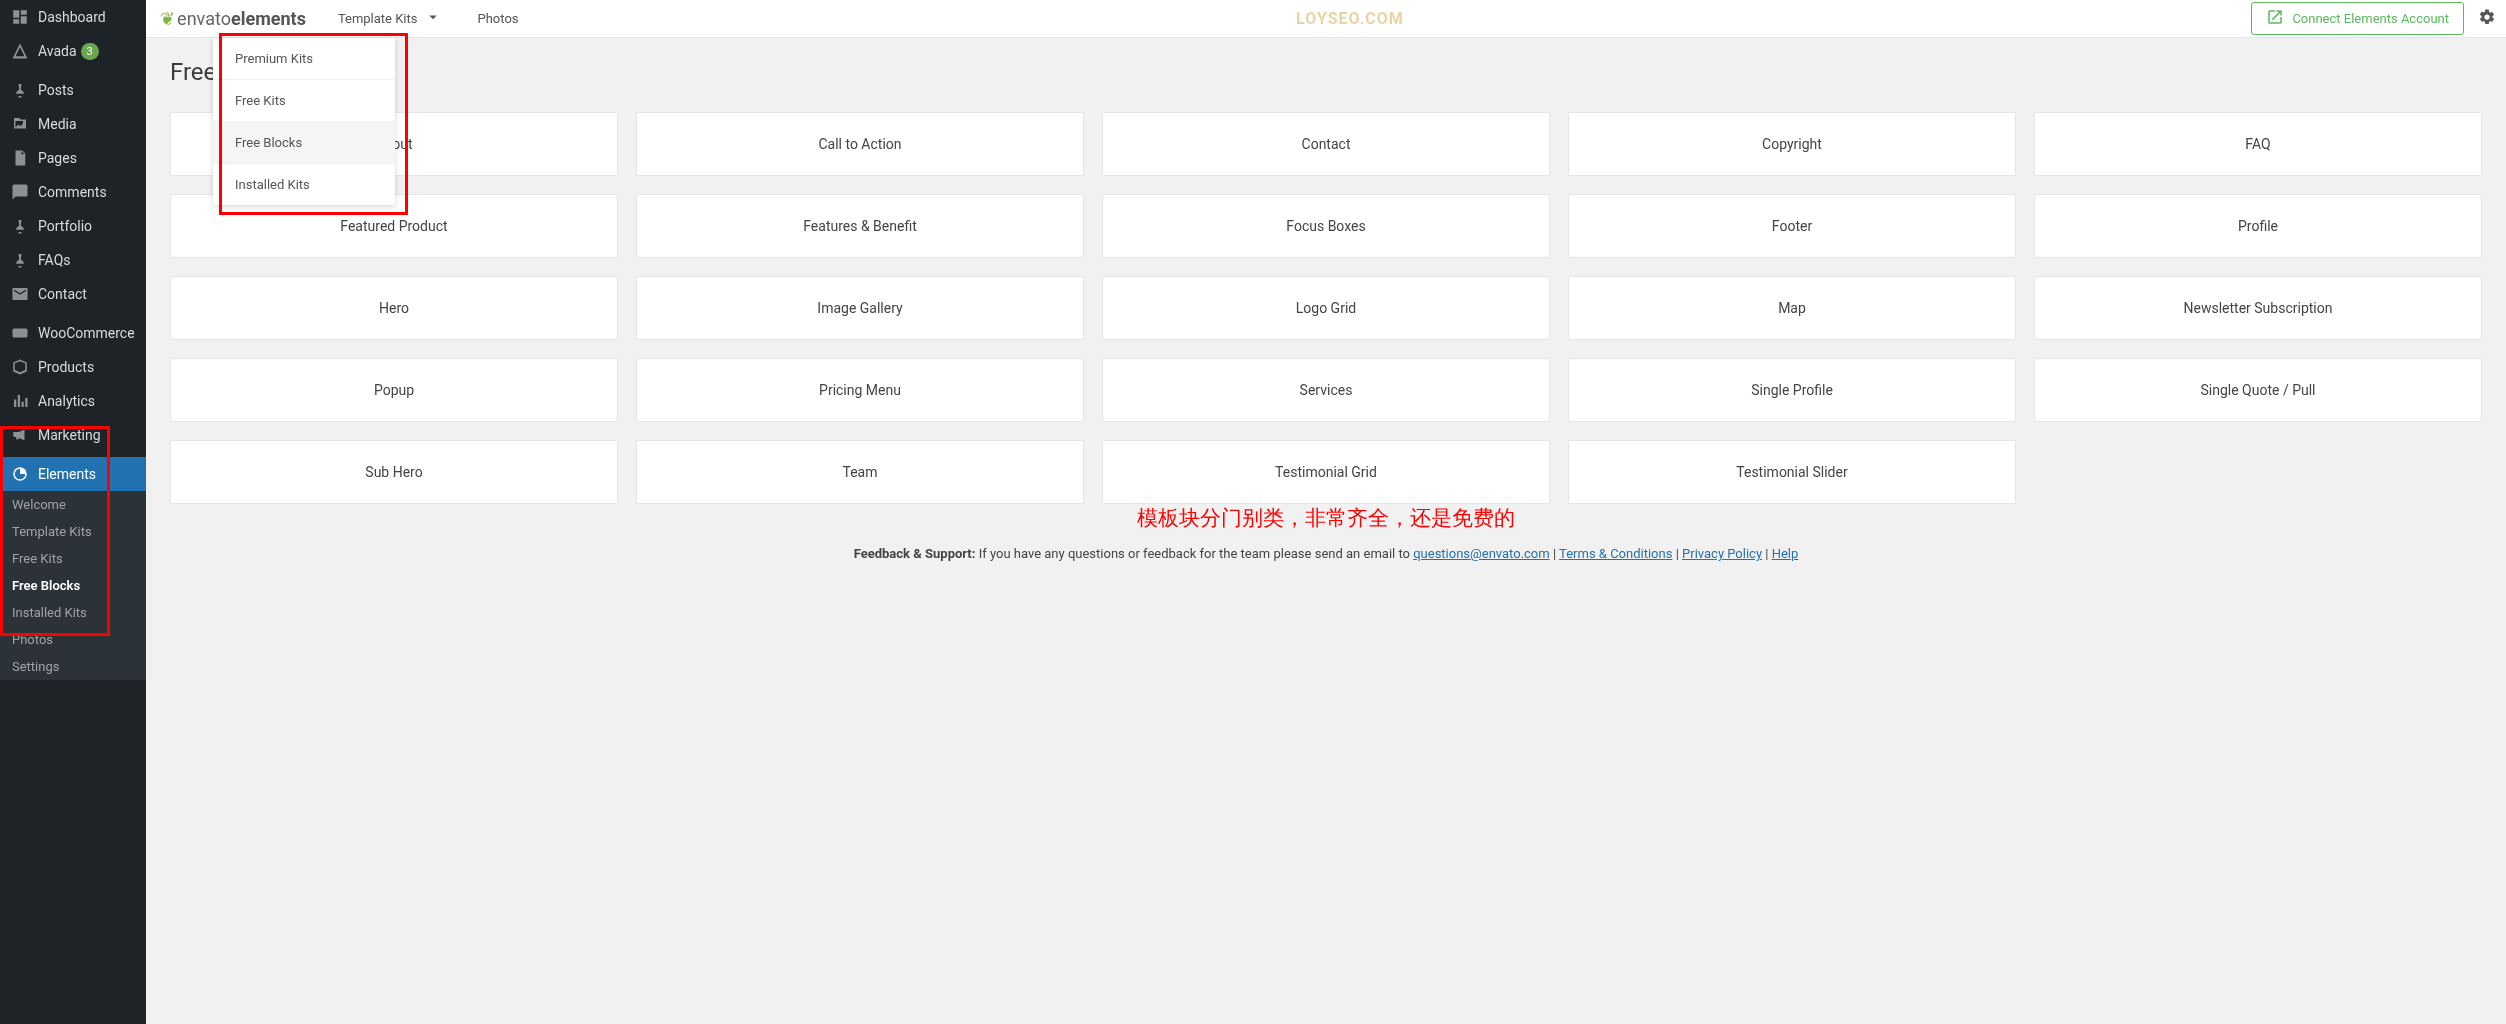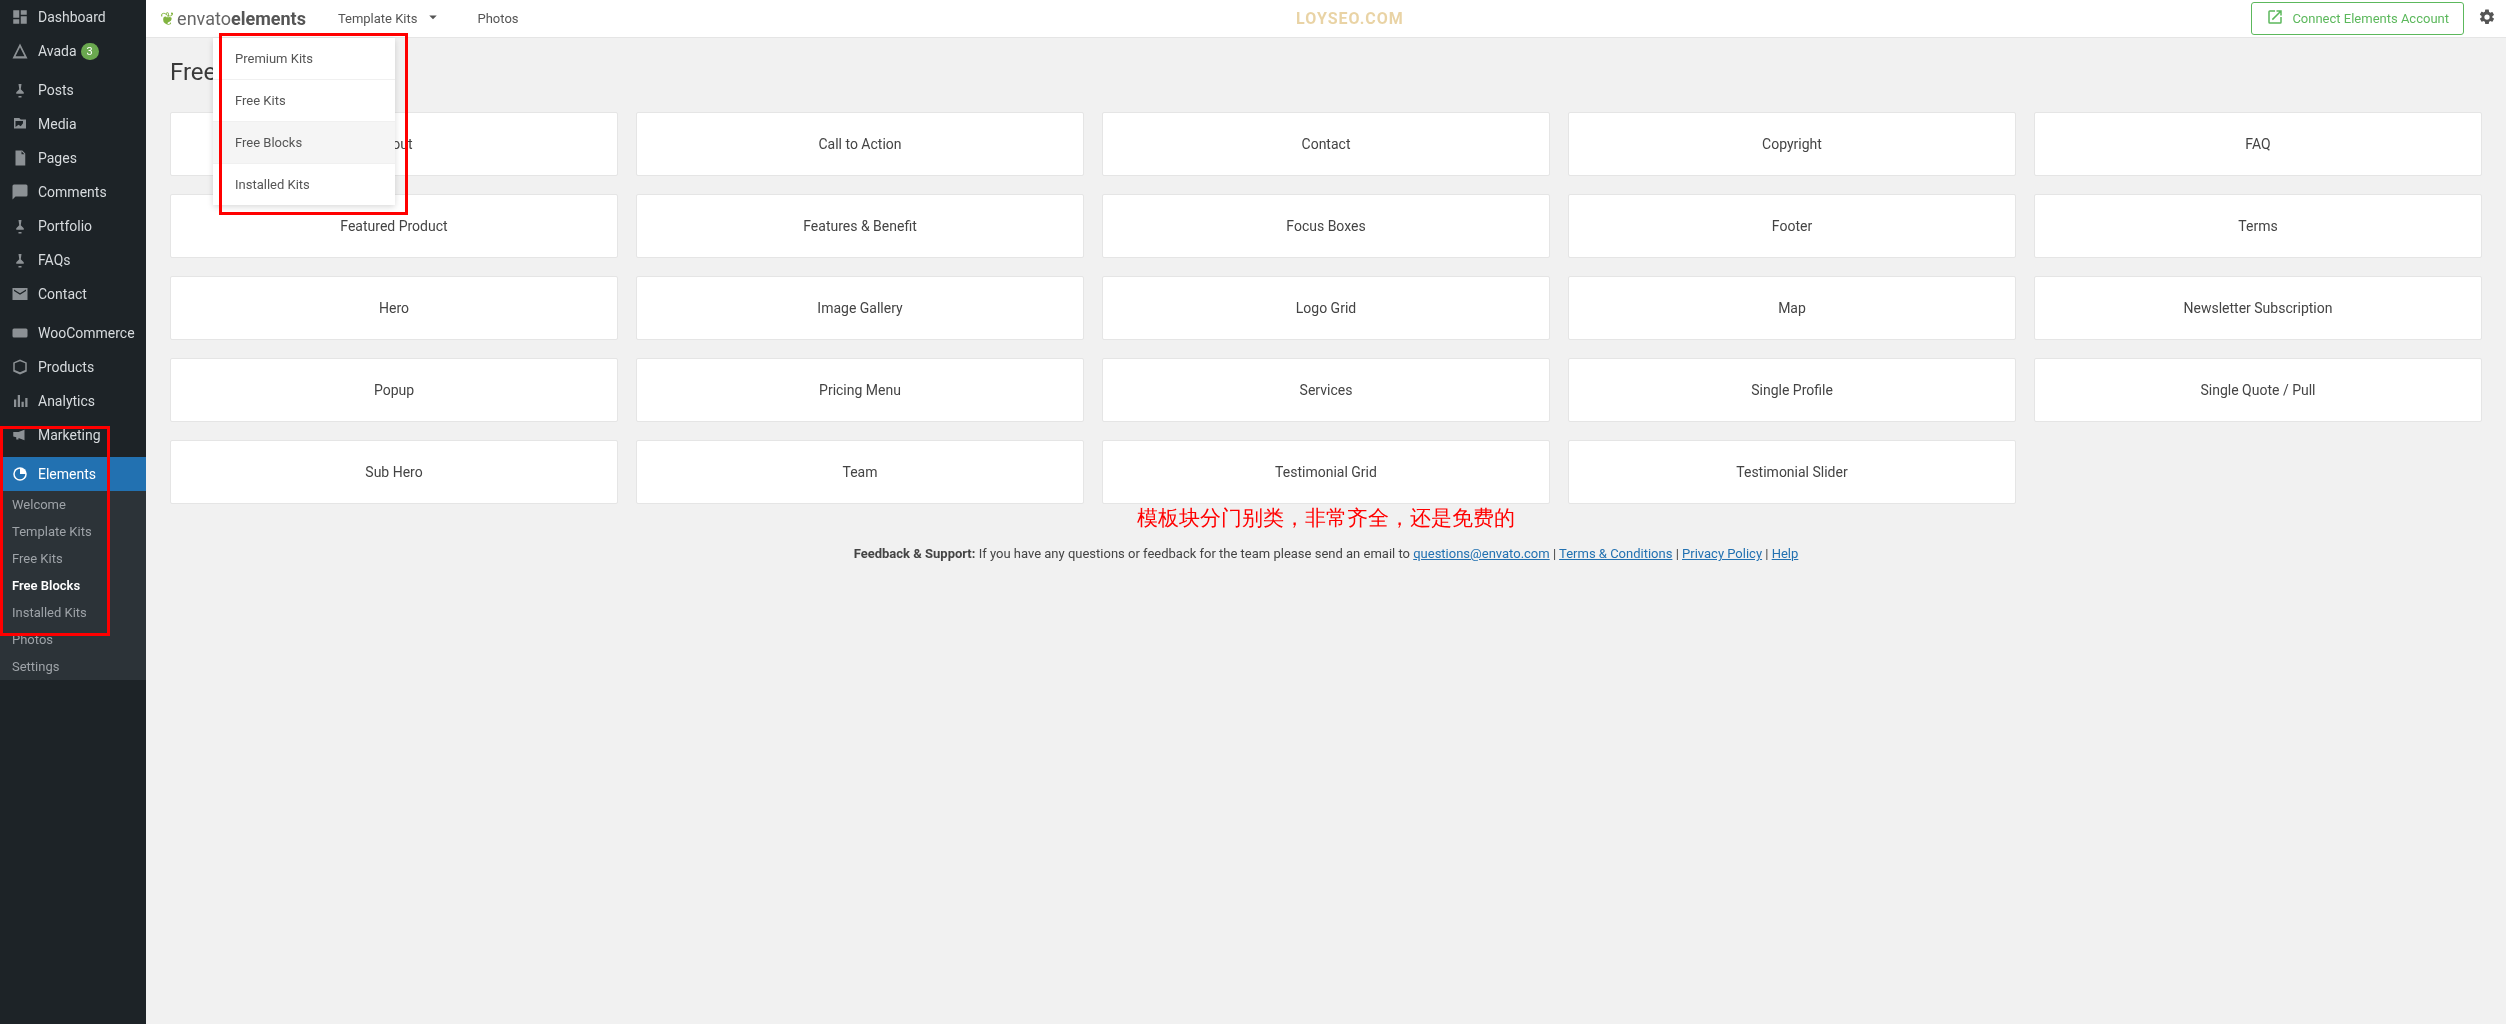--- a/index.html
+++ b/index.html
@@ -227,21 +227,21 @@
     <div class="grid" id="grid">
         <div class="card">About</div>
         <div class="card">Call to Action</div>
         <div class="card">Contact</div>
         <div class="card">Copyright</div>
         <div class="card">FAQ</div>
         <div class="card">Featured Product</div>
         <div class="card">Features &amp; Benefit</div>
         <div class="card">Focus Boxes</div>
         <div class="card">Footer</div>
-        <div class="card">Terms</div>
+        <div class="card">Profile</div>
         <div class="card">Hero</div>
         <div class="card">Image Gallery</div>
         <div class="card">Logo Grid</div>
         <div class="card">Map</div>
         <div class="card">Newsletter Subscription</div>
         <div class="card">Popup</div>
         <div class="card">Pricing Menu</div>
         <div class="card">Services</div>
         <div class="card">Single Profile</div>
         <div class="card">Single Quote / Pull</div>

